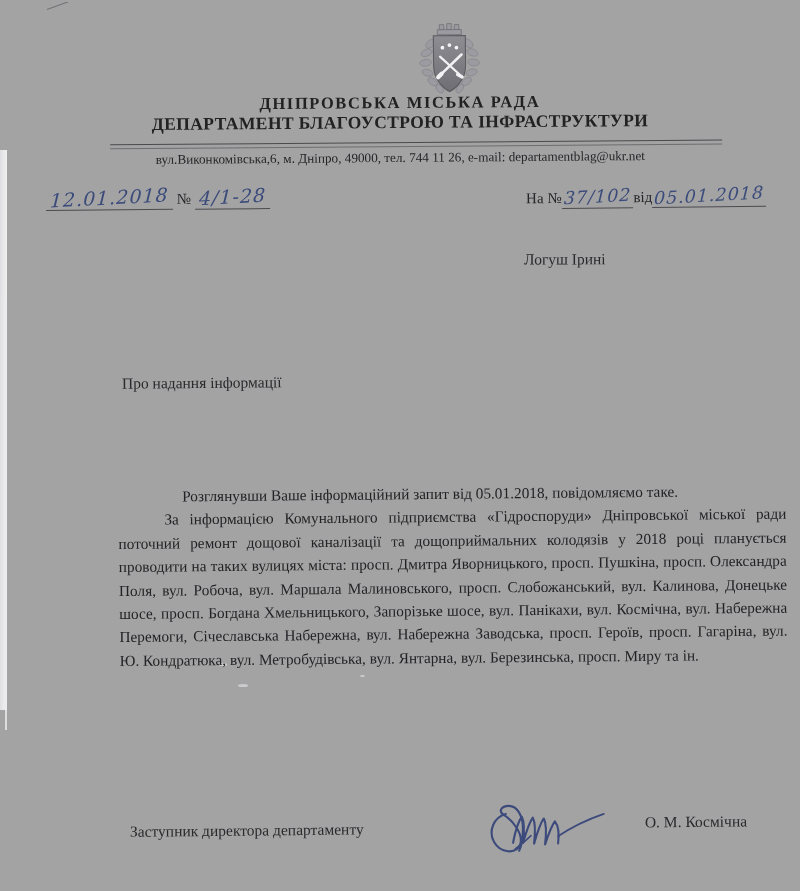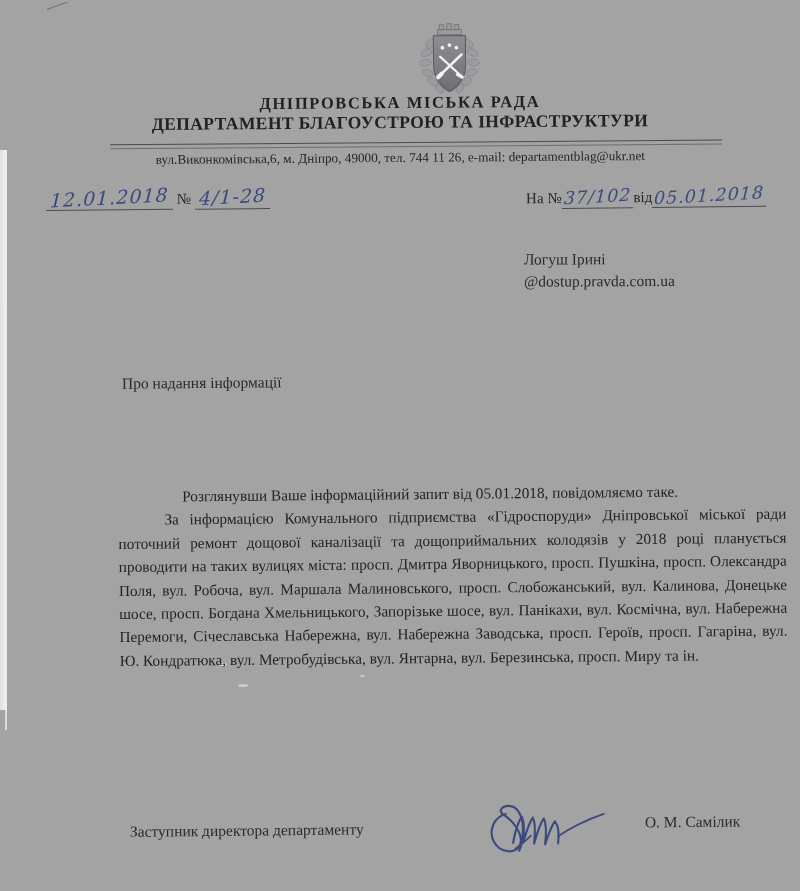--- a/index.html
+++ b/index.html
@@ -332,21 +332,20 @@
     <span class="ul"><span class="hand">4/1-28</span></span>
   </div>
 
   <div class="ref-right">
     <span class="lbl">На</span>
     <span class="lbl">№</span><span class="ul-plain"><span class="hand hand-sm">37/102</span></span><span class="lbl">від</span><span class="ul-plain" style="min-width:108px;text-align:center;"><span class="hand hand-sm">05.01.2018</span></span>
   </div>
 
   <div class="addressee">
     <div>Логуш Ірині</div>
-    <div>@dostup.pravda.com.ua</div>
   </div>
 
   <div class="subject">Про надання інформації</div>
 
   <div class="body-block">
     <p class="p1">Розглянувши Ваше інформаційний запит  від 05.01.2018, повідомляємо таке.</p>
     <p class="p2">За інформацією Комунального підприємства «Гідроспоруди» Дніпровської міської ради поточний ремонт дощової каналізації та дощоприймальних колодязів у 2018 році планується проводити на таких вулицях міста: просп. Дмитра Яворницького, просп. Пушкіна, просп. Олександра Поля, вул. Робоча, вул. Маршала Малиновського, просп. Слобожанський, вул. Калинова, Донецьке шосе, просп. Богдана Хмельницького, Запорізьке шосе, вул. Панікахи, вул. Космічна, вул. Набережна Перемоги, Січеславська Набережна, вул. Набережна Заводська, просп. Героїв, просп. Гагаріна, вул. Ю. Кондратюка, вул. Метробудівська, вул. Янтарна, вул. Березинська, просп. Миру та ін.</p>
   </div>
 
   <div class="sign-row">
@@ -356,16 +355,16 @@
       <svg viewBox="0 0 150 70" xmlns="http://www.w3.org/2000/svg">
         <g fill="none" stroke="#3d4a7c" stroke-linecap="round" stroke-linejoin="round">
           <path d="M24 21 C12 24 6 38 12 49 C18 60 34 62 38 52 C42 41 30 27 22 22 C16 18 20 13 27 13 C36 13 41 24 41 35 C41 44 39 54 37 58" stroke-width="2.1"></path>
           <path d="M31 50 C33 40 37 28 40 24 C43 30 42 42 41 50 C44 40 48 29 51 25 C54 31 53 43 52 51 C55 41 59 30 62 26 C65 32 64 44 63 52 C66 43 70 33 73 29 C77 34 77 44 76 51" stroke-width="2.1"></path>
           <path d="M76 44 C88 36 104 28 122 22" stroke-width="1.8"></path>
           <path d="M33 56 C39 52 45 47 49 43" stroke-width="1.5"></path>
         </g>
       </svg>
     </div>
 
-    <div class="sign-name">О. М. Самілик</div>
+    <div class="sign-name">О. М. Космічна</div>
   </div>
 
 </div>
 
 </body></html>

